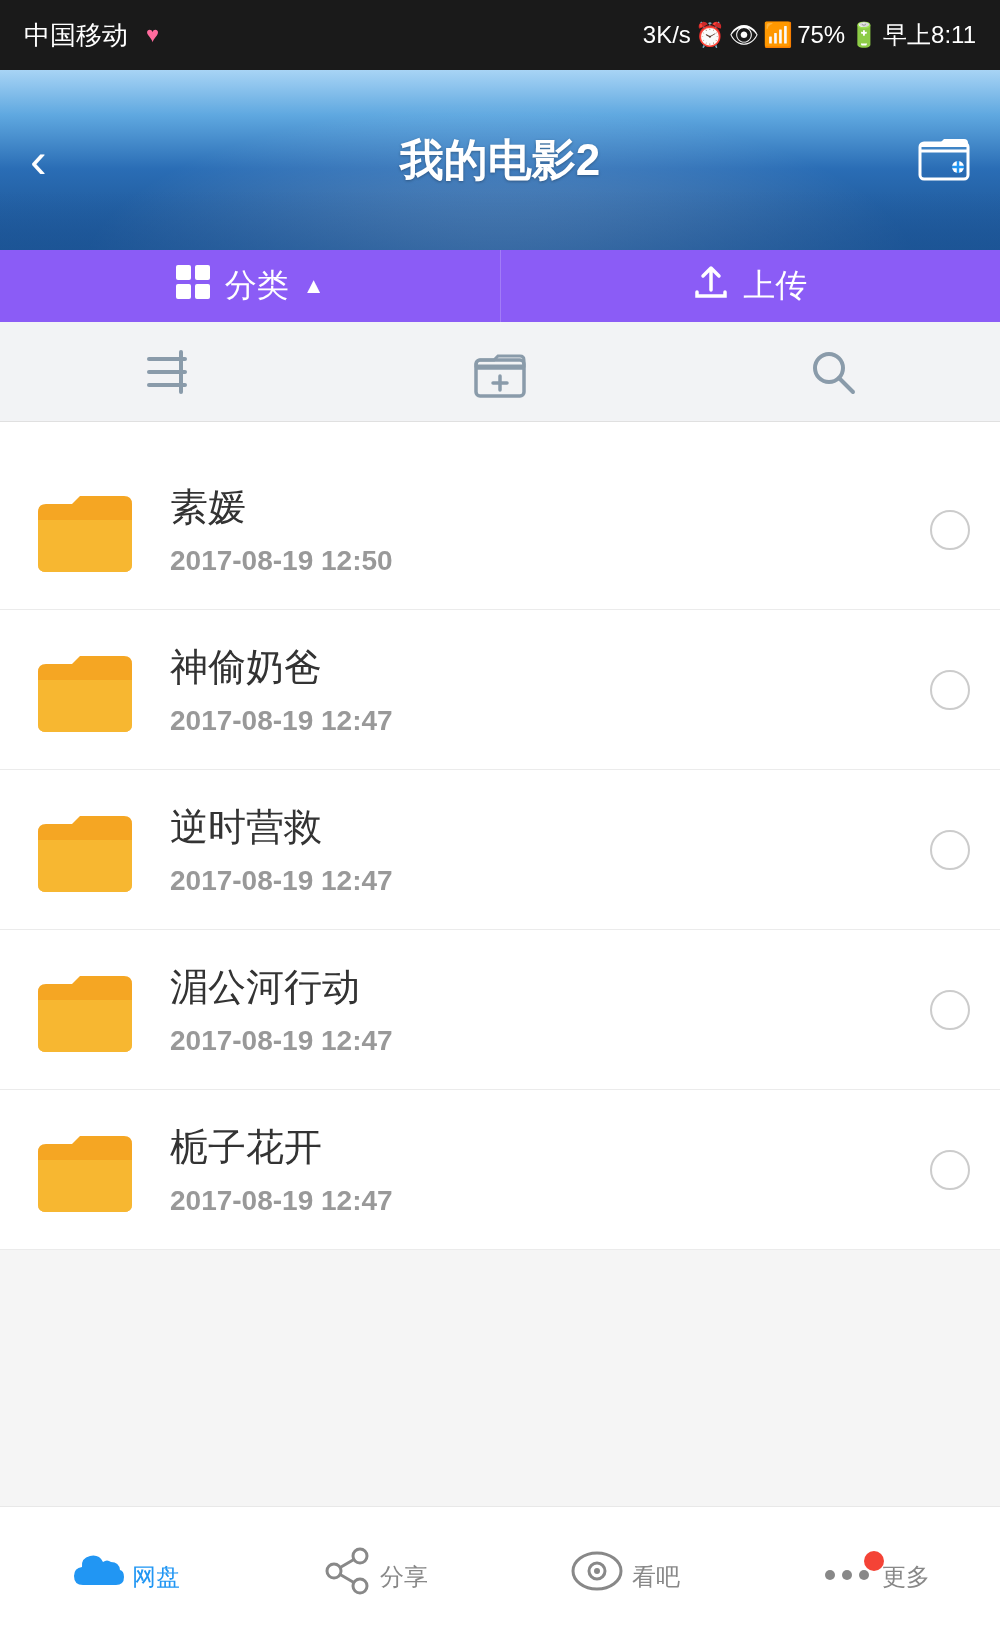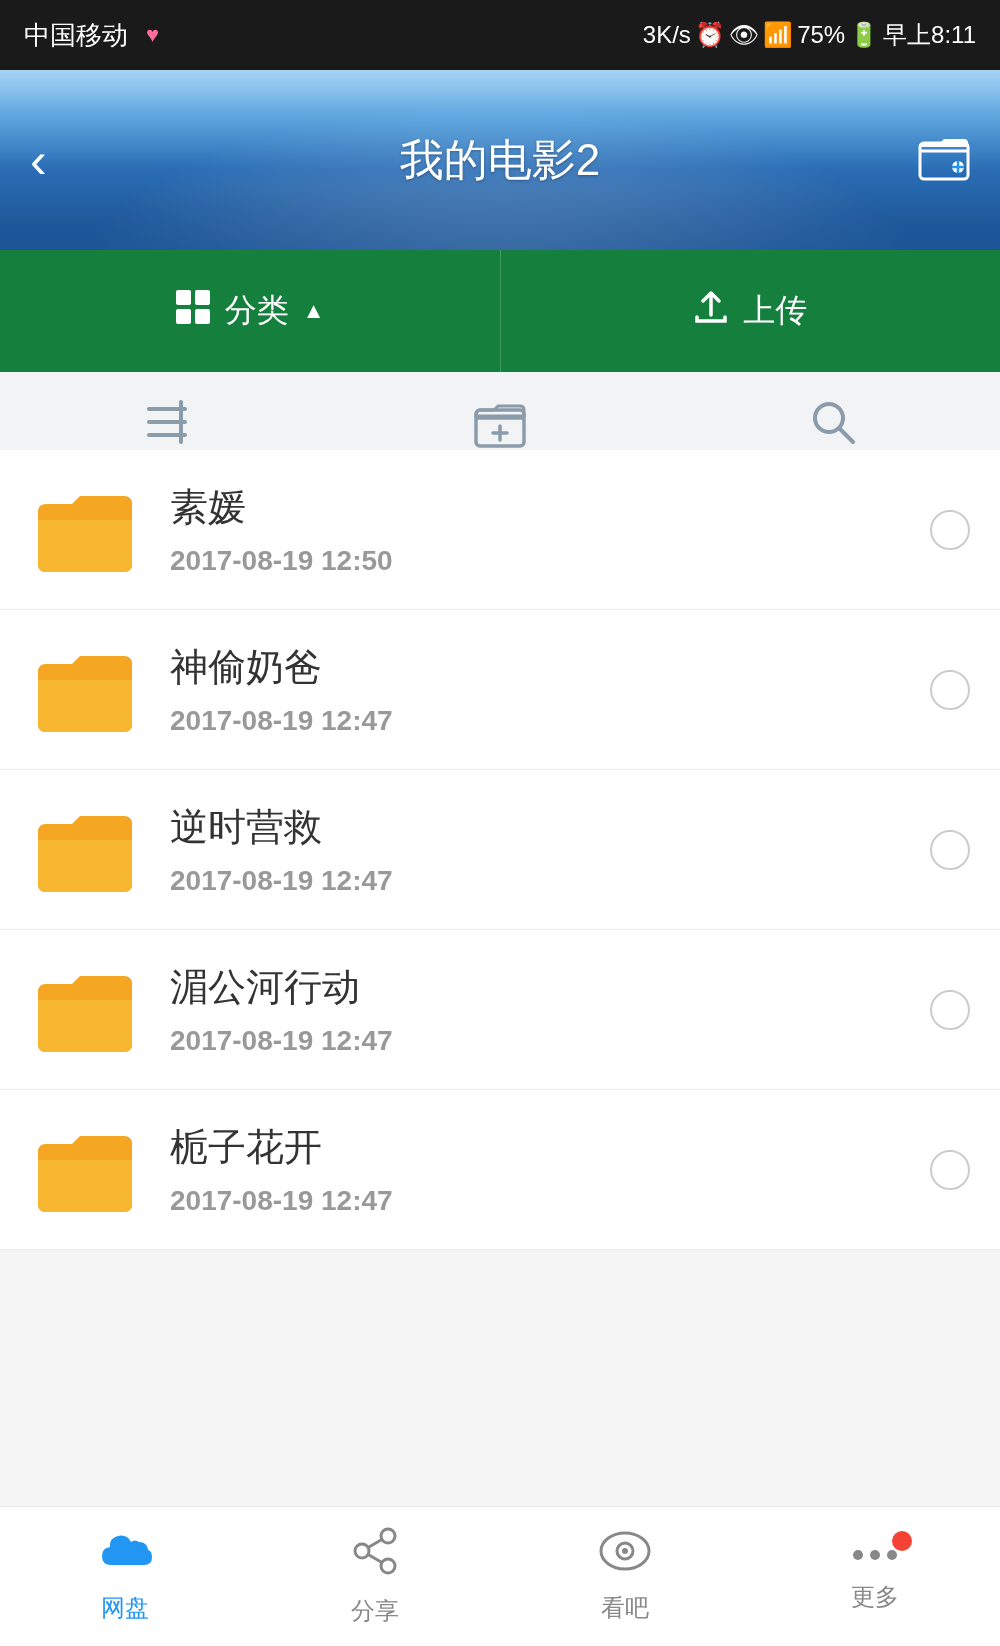--- a/index.html
+++ b/index.html
@@ -54,21 +54,21 @@
       left: 0;
       width: 100%;
       height: 60px;
       background: linear-gradient(180deg, transparent, rgba(30, 90, 160, 0.5));
     }
     .header-title {
       position: relative;
       z-index: 2;
       color: #fff;
       font-size: 44px;
-      font-weight: 400;
+      font-weight: 700;
       text-shadow: 0 1px 3px rgba(0,0,0,0.3);
     }
     .header-back {
       position: absolute;
       left: 30px;
       z-index: 2;
       color: #fff;
       font-size: 50px;
       font-weight: 300;
     }
@@ -76,22 +76,22 @@
       position: absolute;
       right: 30px;
       z-index: 2;
       color: #fff;
       font-size: 42px;
     }
 
     
     .toolbar {
       width: 100%;
-      height: 122px;
-      background: #15803d;
+      height: 72px;
+      background: #8b5cf6;
       display: flex;
       align-items: center;
     }
     .toolbar-item {
       flex: 1;
       height: 100%;
       display: flex;
       align-items: center;
       justify-content: center;
       gap: 14px;
@@ -188,21 +188,21 @@
       height: 140px;
       background: #fff;
       border-top: 1px solid #e8e8e8;
       display: flex;
       align-items: center;
     }
     .nav-item {
       flex: 1;
       height: 100%;
       display: flex;
-      flex-direction: column;
+      flex-direction: row;
       align-items: center;
       justify-content: center;
       gap: 8px;
       cursor: pointer;
     }
     .nav-icon { font-size: 46px; color: #888; }
     .nav-icon.active { color: #2196F3; }
     .nav-label { font-size: 24px; color: #888; }
     .nav-label.active { color: #2196F3; }
 

